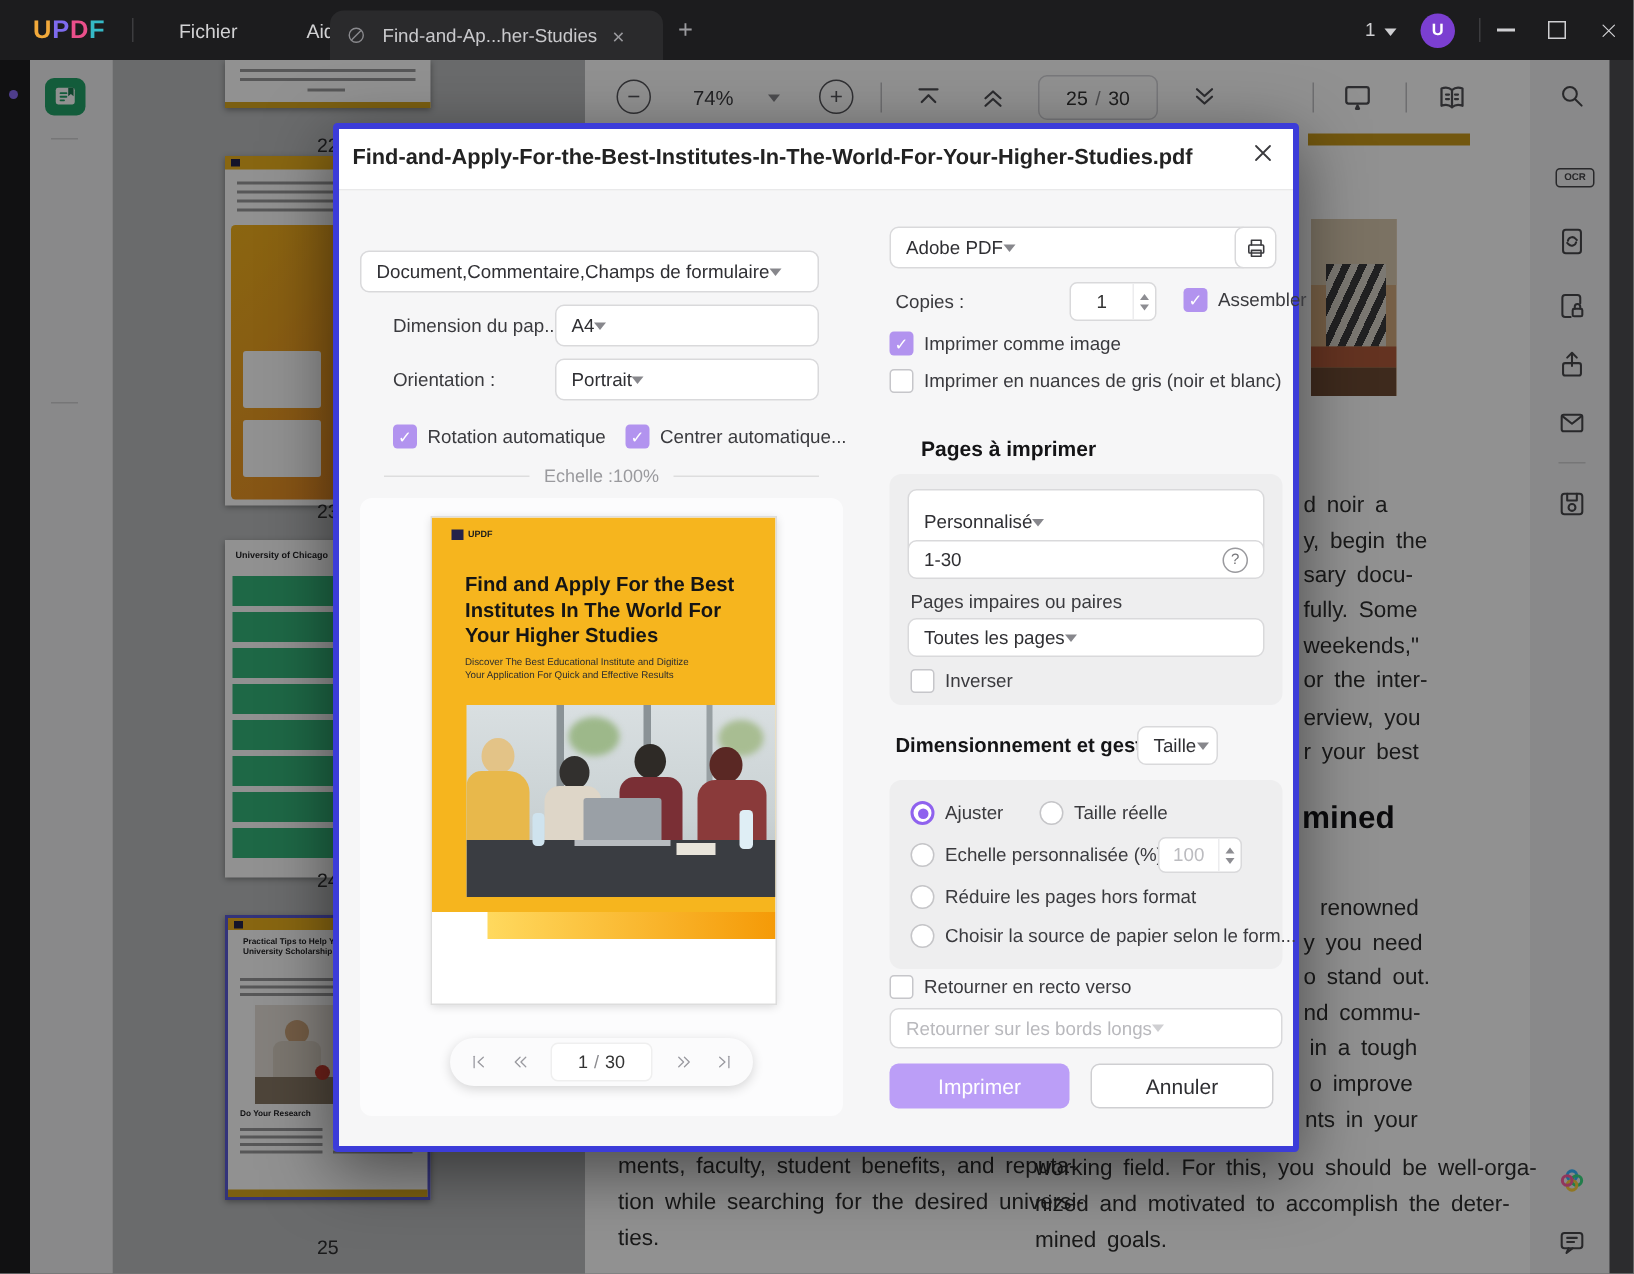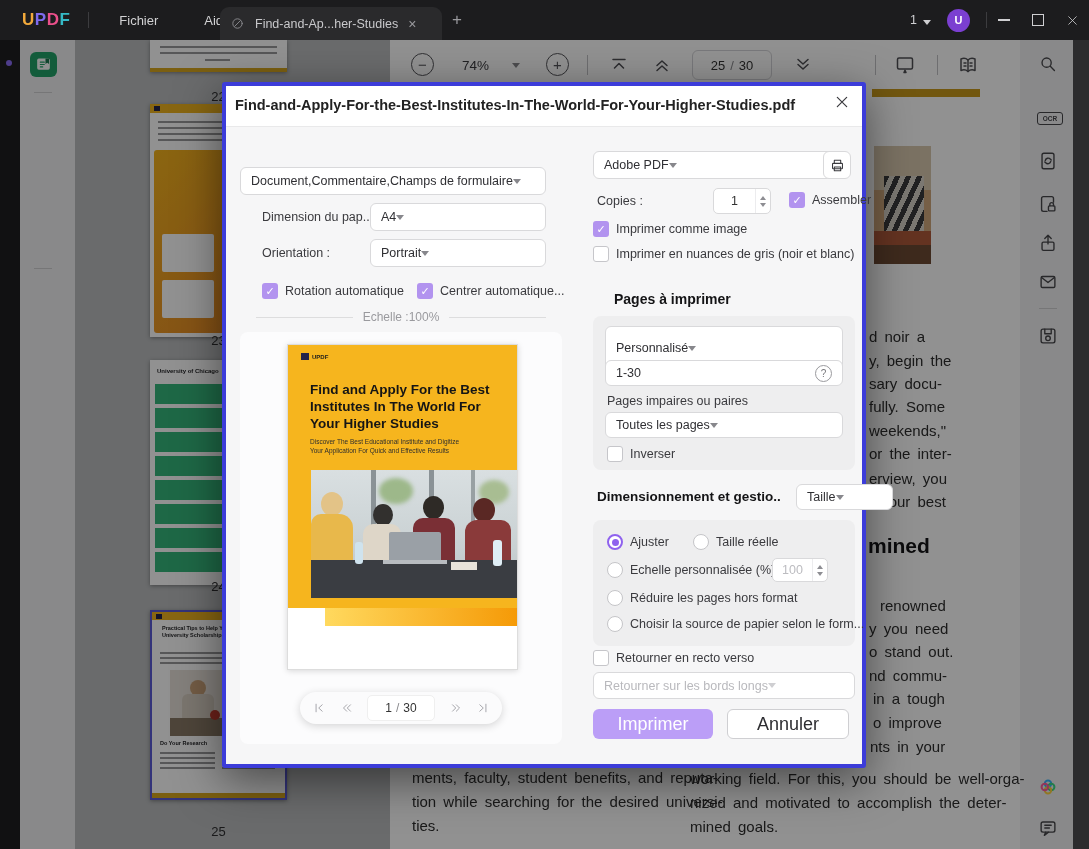--- a/index.html
+++ b/index.html
@@ -71,21 +71,21 @@
   .radio.sel::after{content:"";position:absolute;inset:2.5px;border-radius:50%;background:#8f62ee;}
   .panel{position:absolute;background:#eeeeef;border-radius:8px;}
   .heading{position:absolute;font-size:14px;font-weight:bold;color:#141416;white-space:nowrap;}
   .spin{position:absolute;background:#fff;border:1px solid #d9d9db;border-radius:5px;display:flex;box-sizing:border-box;}
   .spin .val{flex:1;display:flex;align-items:center;justify-content:center;font-size:12.5px;color:#333;}
   .spin .arrows{width:14px;display:flex;flex-direction:column;align-items:center;justify-content:center;gap:3px;}
   .tri-up{width:0;height:0;border-left:3.5px solid transparent;border-right:3.5px solid transparent;border-bottom:4.5px solid #8d8d92;}
   .tri-dn{width:0;height:0;border-left:3.5px solid transparent;border-right:3.5px solid transparent;border-top:4.5px solid #8d8d92;}
   .qmark{margin-left:auto;width:15px;height:15px;border:1px solid #9a9a9e;border-radius:50%;display:flex;
          align-items:center;justify-content:center;font-size:10px;color:#77777b;flex:none;}
-  .btn{position:absolute;border-radius:6px;display:flex;align-items:center;justify-content:center;font-size:18px;box-sizing:border-box;}
+  .btn{position:absolute;border-radius:6px;display:flex;align-items:center;justify-content:center;font-size:14px;box-sizing:border-box;}
 
   
   #cover{left:61px;top:258px;width:229px;height:324px;background:#fff;border:1px solid #ddd;
          box-shadow:0 1px 6px rgba(0,0,0,.15);overflow:hidden;}
   #cover .yellow{position:absolute;left:0;top:0;width:229px;height:263px;background:#f6b51e;}
   #cover .gbar{position:absolute;left:37px;top:263px;width:192px;height:18px;
                background:linear-gradient(90deg,#ffd95e,#f59a07);}
   .cov-title{position:absolute;left:22px;top:36px;font-size:13.5px;line-height:17px;font-weight:bold;color:#151515;}
   .cov-sub{position:absolute;left:22px;top:93px;font-size:6.5px;line-height:8.5px;color:#2e2e2e;}
   
@@ -606,21 +606,21 @@
         <span>Toutes les pages</span>
           <span class="caret"></span>
       </div>
       <div class="ckrow" style="left:14px;top:130px;">
         <span class="ck off" style="background:#fff;"></span>
         <span class="lbl">Inverser</span>
       </div>
     </div>
 
     <div class="heading" style="left:371px;top:403px;font-size:13.5px;">Dimensionnement et gestio..</div>
-    <div class="dd ab" style="left:570px;top:398px;width:97px;height:26px;">
+    <div class="dd ab" style="left:532px;top:398px;width:54px;height:26px;">
       <span>Taille</span>
         <span class="caret"></span>
     </div>
     <div class="panel" style="left:367px;top:434px;width:262px;height:126px;">
       <div class="ckrow" style="left:14px;top:14px;">
         <span class="radio sel"></span>
         <span class="lbl">Ajuster</span>
       </div>
       <div class="ckrow" style="left:100px;top:14px;">
         <span class="radio"></span>

